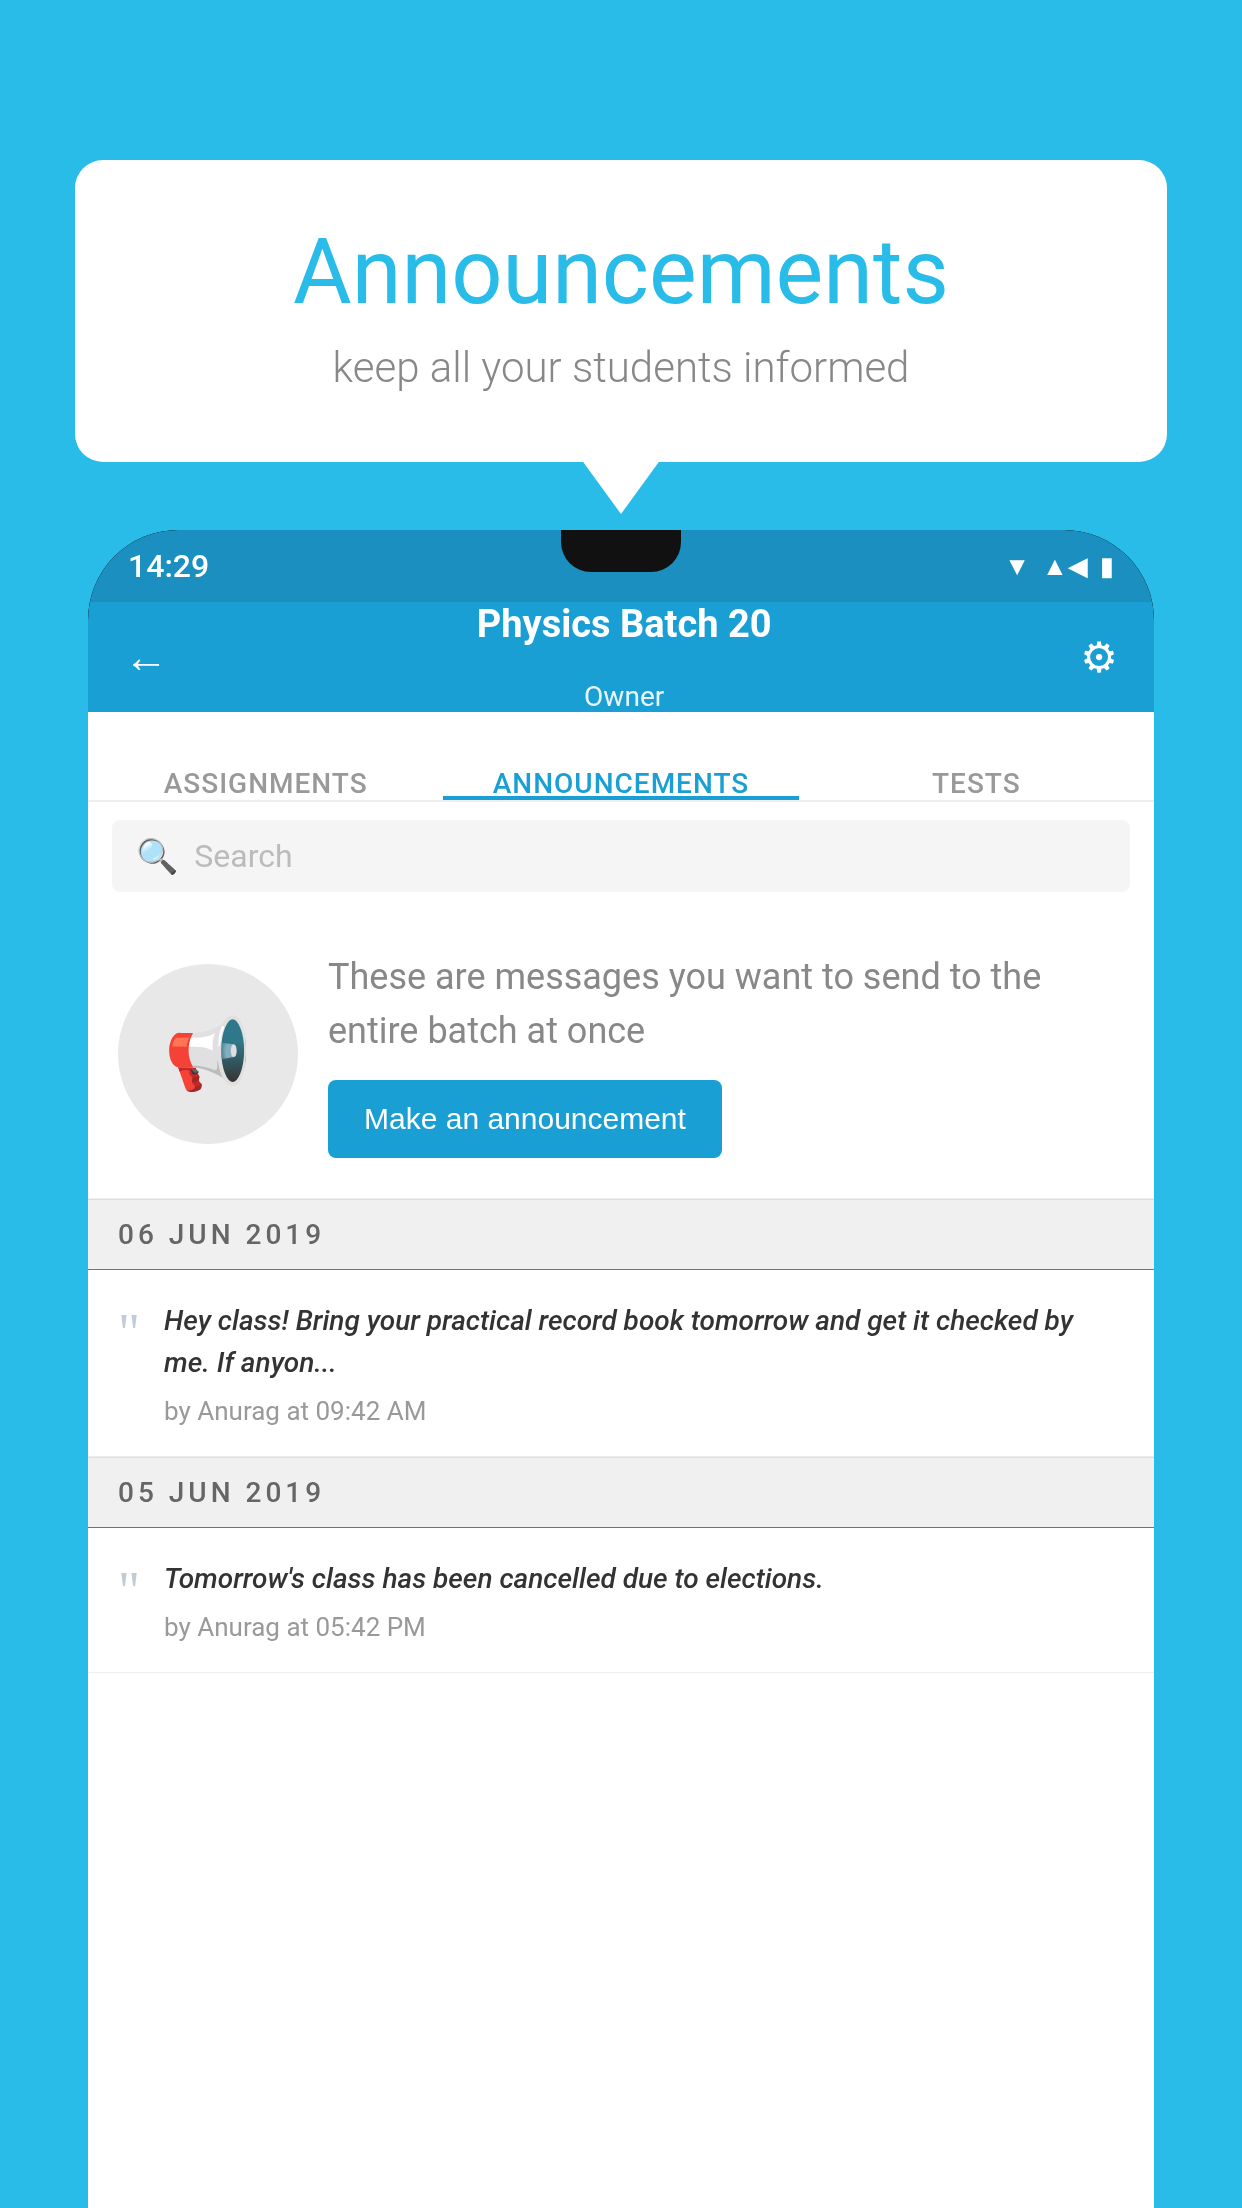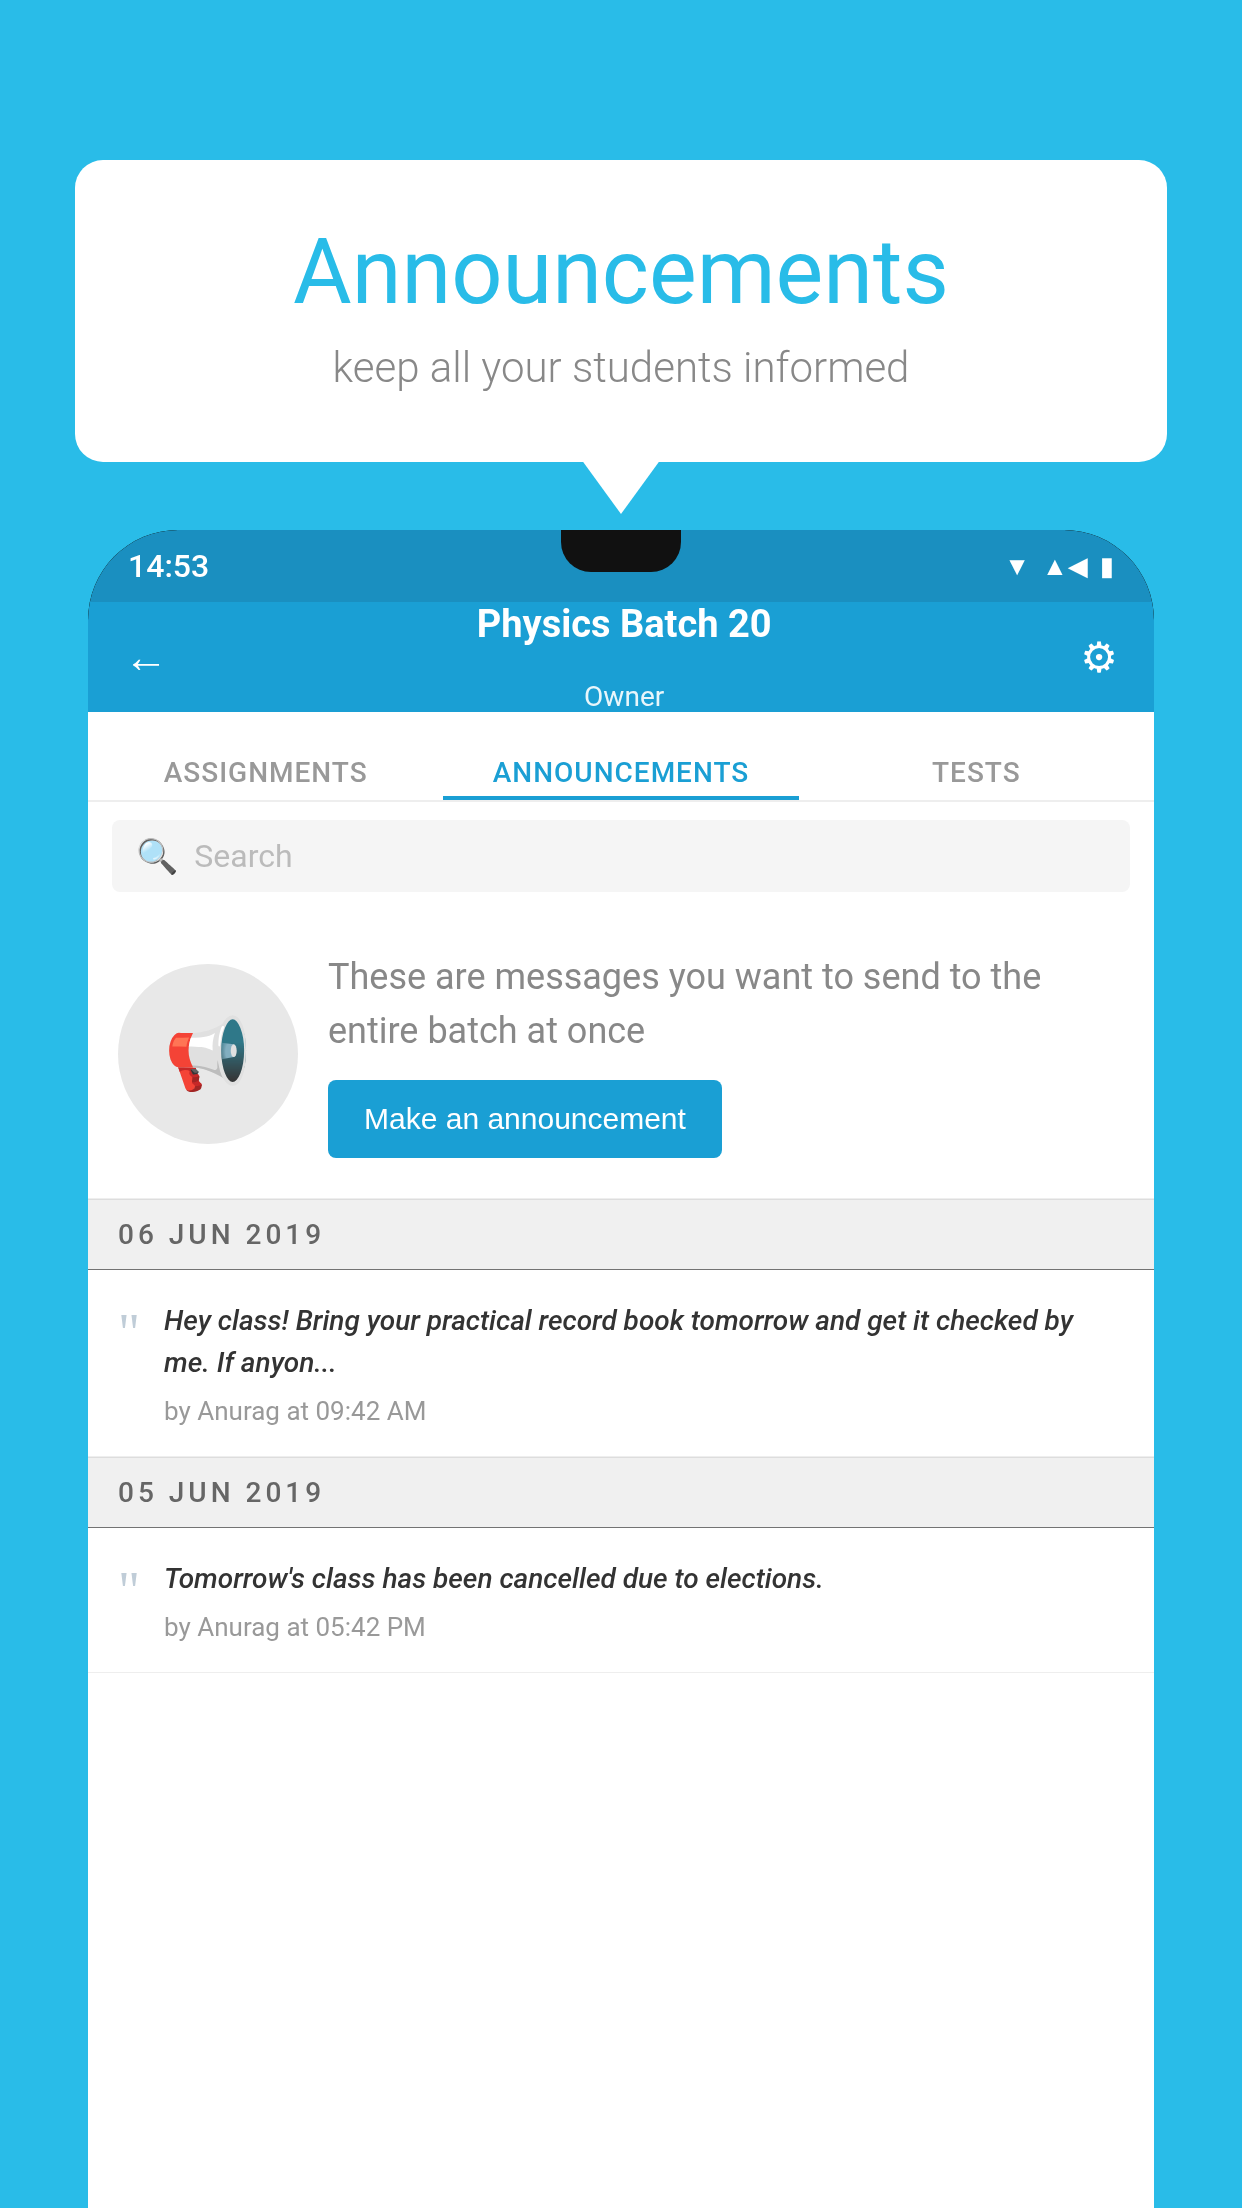--- a/index.html
+++ b/index.html
@@ -140,21 +140,21 @@
     
     .tabs {
       background: white;
       display: flex;
       height: 90px;
       border-bottom: 2px solid #eee;
     }
     .tab {
       flex: 1;
       display: flex;
-      align-items: flex-start;
+      align-items: flex-end;
       justify-content: center;
       font-size: 28px;
       font-weight: 500;
       color: #999;
       cursor: pointer;
       position: relative;
       text-transform: uppercase;
       letter-spacing: 1px;
       margin-top: 44px;
     }
@@ -290,21 +290,21 @@
     <h1>Announcements</h1>
     <p>keep all your students informed</p>
   </div>
 </div>
 
 <div class="phone-frame">
   <div class="phone-inner">
 
     <div class="status-bar">
       <div class="notch"></div>
-      <span class="status-time">14:53</span>
+      <span class="status-time">14:29</span>
       <div class="status-icons">
         <span>▼</span>
         <span>▲◀</span>
         <span>▮</span>
       </div>
     </div>
 
     <div class="app-bar">
       <span class="app-bar-back">←</span>
       <div class="app-bar-title-group">

